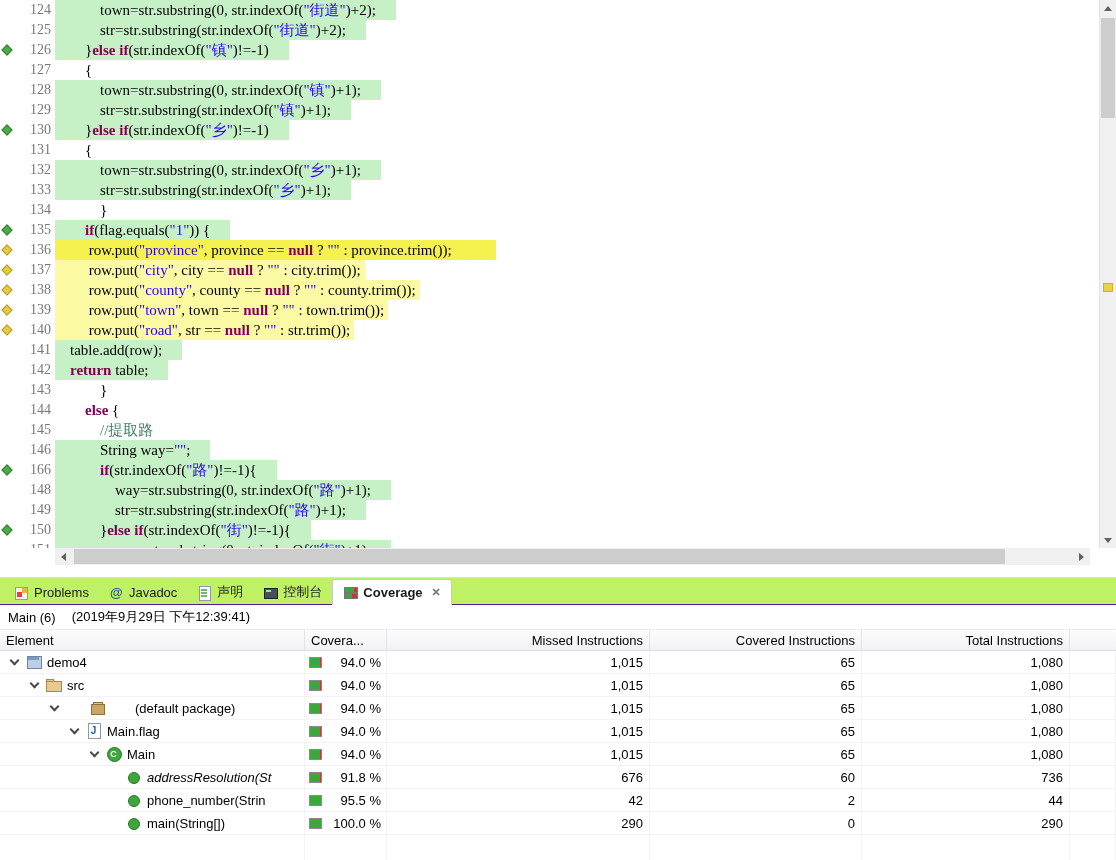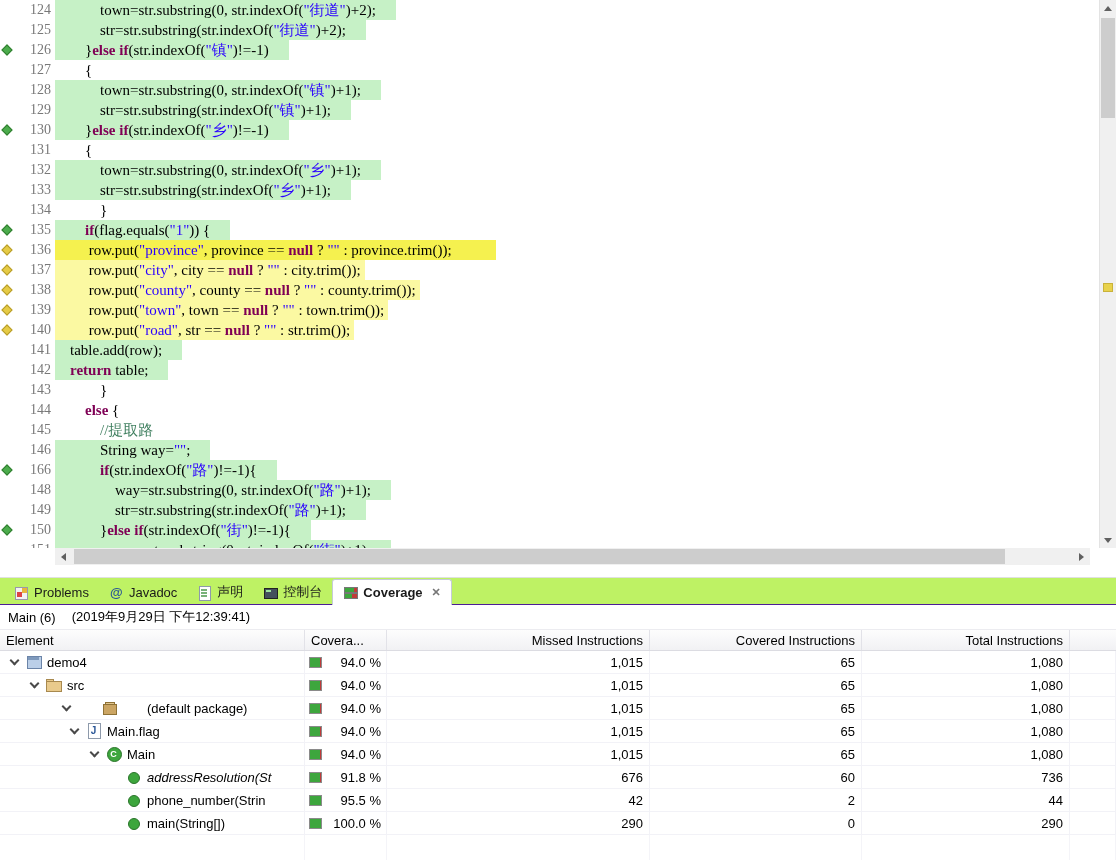--- a/index.html
+++ b/index.html
@@ -211,21 +211,21 @@
         <div class="cell pct">
           <span class="covbar" style="background: linear-gradient(to right, rgb(61, 166, 61) 94%, rgb(192, 58, 58) 94%);"></span>
           <span class="pcttext">94.0 %</span>
         </div>
         <div class="cell num">1,015</div>
         <div class="cell num">65</div>
         <div class="cell num">1,080</div>
         <div class="cell"></div>
       </div>
       <div class="cov-row">
-        <div class="cell" style="padding-left: 60px; gap: 24px;">
+        <div class="cell" style="padding-left: 48px; gap: 24px;">
           <span class="chev"></span>
           <span class="ic ic-package"></span>
           <span>(default package)</span>
         </div>
         <div class="cell pct">
           <span class="covbar" style="background: linear-gradient(to right, rgb(61, 166, 61) 94%, rgb(192, 58, 58) 94%);"></span>
           <span class="pcttext">94.0 %</span>
         </div>
         <div class="cell num">1,015</div>
         <div class="cell num">65</div>

